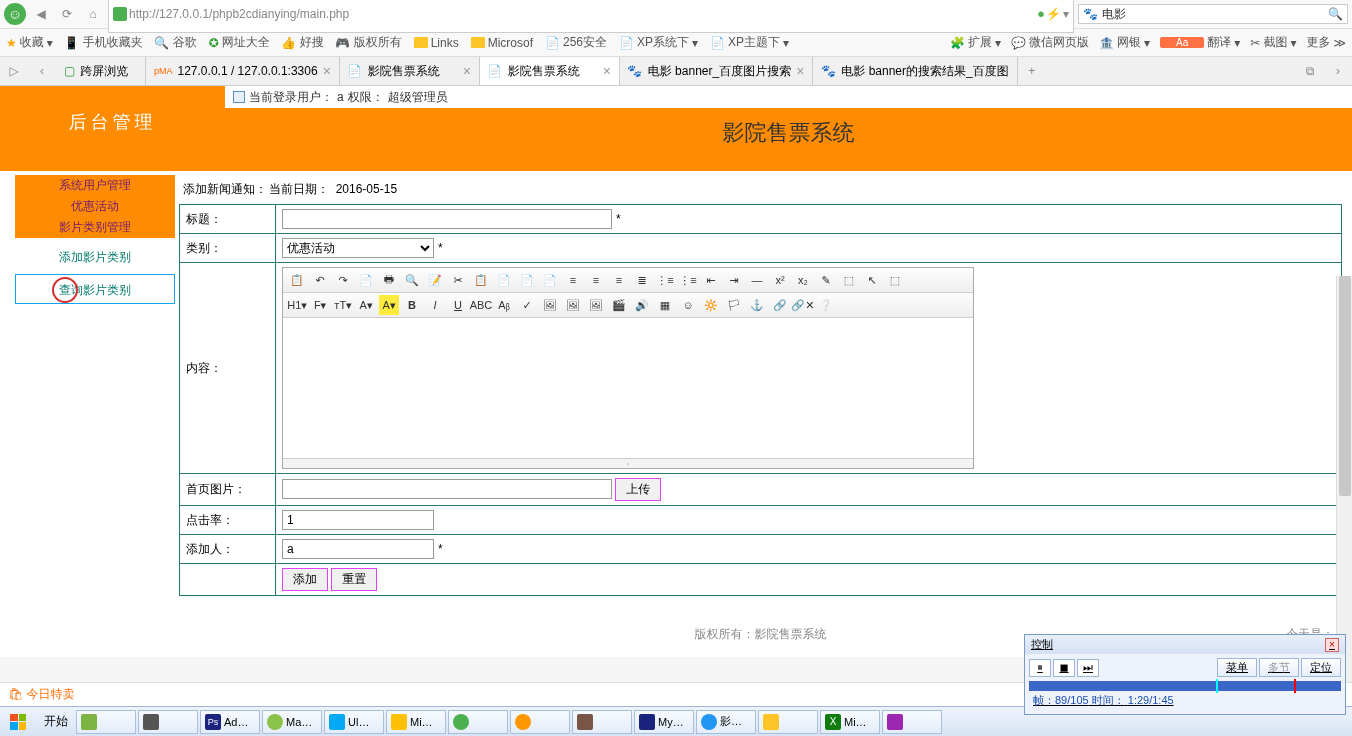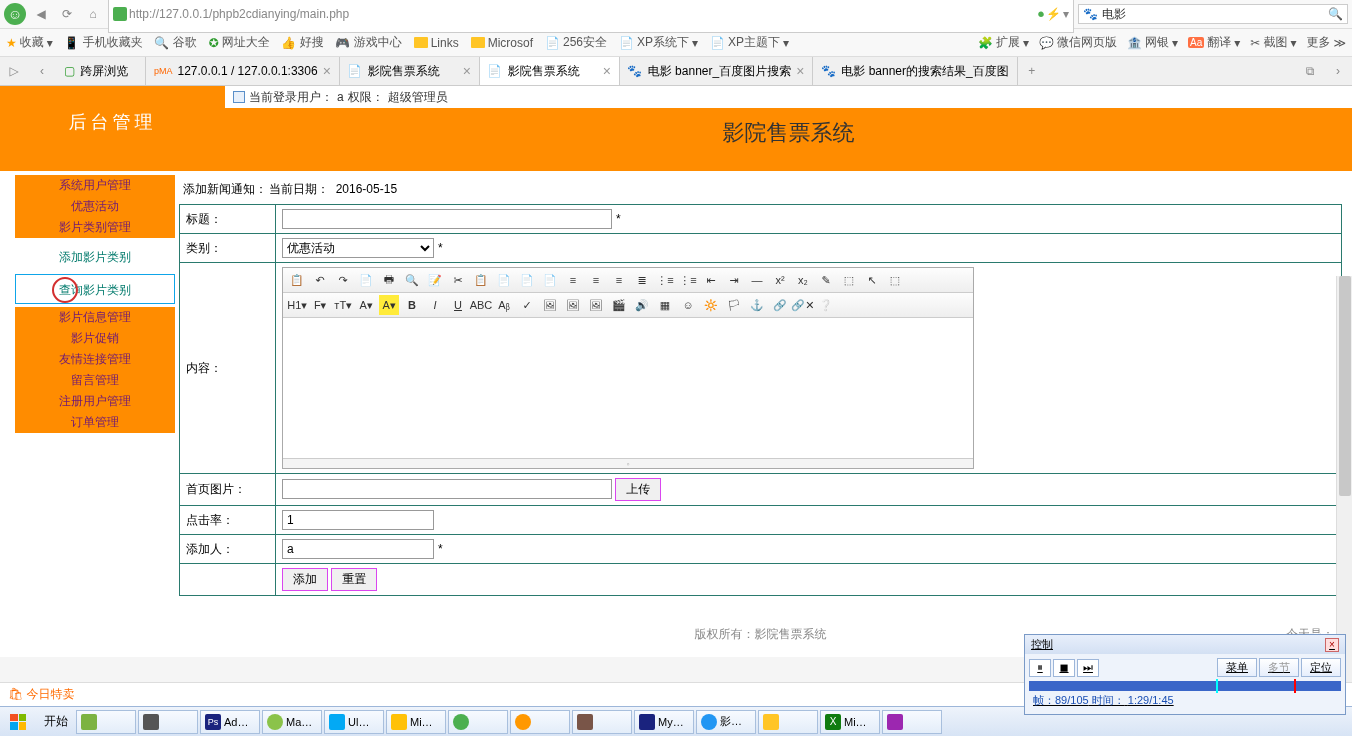--- a/index.html
+++ b/index.html
@@ -119,40 +119,40 @@
 
 <div class="bookmarks-bar">
   <span class="bm-item"><span class="bm-star">★</span><span>收藏</span> ▾</span>
   <span class="bm-item">📱<span>手机收藏夹</span></span>
   <span class="bm-item">🔍<span>谷歌</span></span>
   <span class="bm-item">
       <span style="color:#2e9b2e">✪</span>
       <span>网址大全</span>
     </span>
   <span class="bm-item">👍<span>好搜</span></span>
-  <span class="bm-item">🎮<span>游戏中心</span></span>
+  <span class="bm-item">🎮<span>版权所有</span></span>
   <span class="bm-item">
       <span class="bm-folder"></span>
       <span>Links</span>
     </span>
   <span class="bm-item">
       <span class="bm-folder"></span>
       <span>Microsof</span>
     </span>
   <span class="bm-item">📄<span>256安全</span></span>
   <span class="bm-item">📄<span>XP系统下</span> ▾</span>
   <span class="bm-item">📄<span>XP主题下</span> ▾</span>
   <div class="bm-right">
     <span class="bm-item">🧩<span>扩展</span> ▾</span>
     <span class="bm-item">
         <span style="color:#2e9b2e">💬</span>
         <span>微信网页版</span>
       </span>
     <span class="bm-item">🏦<span>网银</span> ▾</span>
-    <span class="bm-item"><span style="background:#ff7043;color:#fff;padding:0 2px;border-radius:2px;font-size:10px">Aa</span><span>翻译</span> ▾</span>
+    <span class="bm-item"><span style="background:#ff7043;color:#fff;padding:0 16px;border-radius:2px;font-size:10px">Aa</span><span>翻译</span> ▾</span>
     <span class="bm-item">✂<span>截图</span> ▾</span>
     <span class="bm-item"><span>更多</span> ≫</span>
   </div>
 </div>
 
 <div class="tabs-bar">
   <div class="tab-ctrl">▷</div>
   <div class="tab-ctrl">‹</div>
   <div class="tab" style="min-width:90px">
       <span style="color:#2e9b2e">▢</span>
@@ -212,28 +212,20 @@
         <div class="side-item">系统用户管理</div>
         <div class="side-item">优惠活动</div>
         <div class="side-item">影片类别管理</div>
       </div>
       <div class="side-sub">
         <div class="side-sub-item">添加影片类别</div>
         <div class="side-sub-item framed">
           <span>查询影片类别</span>
           <div class="red-circle"></div>
         </div>
-      </div>
-      <div class="side-group">
-        <div class="side-item">影片信息管理</div>
-        <div class="side-item">影片促销</div>
-        <div class="side-item">友情连接管理</div>
-        <div class="side-item">留言管理</div>
-        <div class="side-item">注册用户管理</div>
-        <div class="side-item">订单管理</div>
       </div>
     </div>
 
     <div class="content">
       <div class="news-line">
         <span>添加新闻通知：</span>
         <span><span>当前日期：</span>&nbsp;&nbsp;<span>2016-05-15</span></span>
       </div>
       <table class="form-table">
         <tbody>

